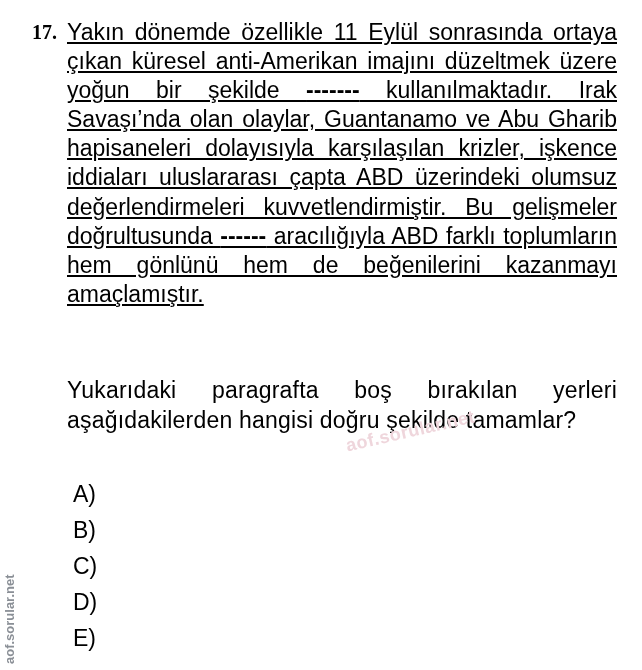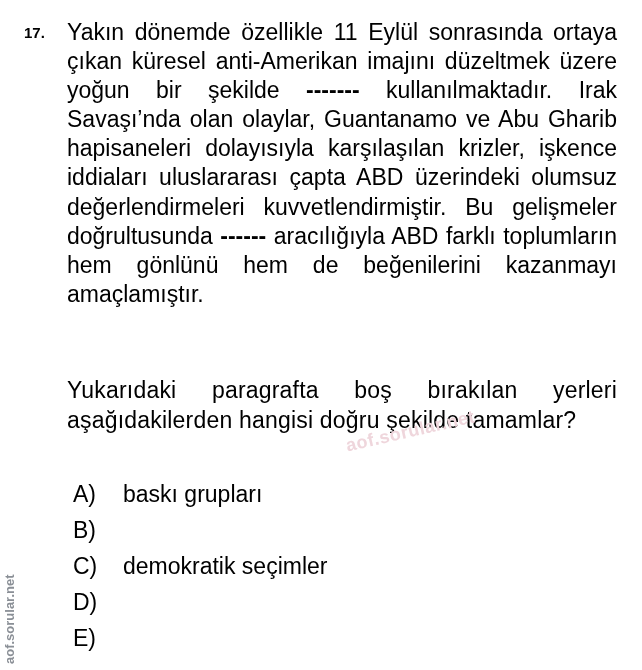--- a/index.html
+++ b/index.html
@@ -10,35 +10,37 @@
   body {
     width: 642px;
     height: 670px;
     position: relative;
     overflow: hidden;
     font-family: "Liberation Sans", sans-serif;
     color: #000;
   }
   .qnum {
     position: absolute;
-    left: 24px;
+    left: 32px;
     top: 18px;
-    font-size: 15px;
+    font-size: 20px;
     font-weight: bold;
     line-height: 29px;
+    font-family: Liberation Serif, serif;
   }
   .stem {
     position: absolute;
     left: 67px;
     top: 18px;
     width: 550px;
     font-size: 23px;
     line-height: 29.1px;
     text-align: justify;
     text-align-last: left;
+    text-decoration: underline;
   }
   .stem p { margin: 0; }
   .blank { font-weight: bold; letter-spacing: 0px; }
   .prompt {
     position: absolute;
     left: 67px;
     top: 376px;
     width: 550px;
     font-size: 23px;
     font-weight: normal;
@@ -96,28 +98,26 @@
   </p>
 </div>
 
 <div class="prompt">Yukarıdaki paragrafta boş bırakılan yerleri aşağıdakilerden hangisi doğru şekilde tamamlar?</div>
 
 <div class="watermark-center">aof.sorular.net</div>
 
 <div class="options">
   <div class="option">
     <span class="opt-letter">A)</span>
-    <span>baskı grupları</span>
   </div>
   <div class="option">
     <span class="opt-letter">B)</span>
   </div>
   <div class="option">
     <span class="opt-letter">C)</span>
-    <span>demokratik seçimler</span>
   </div>
   <div class="option">
     <span class="opt-letter">D)</span>
   </div>
   <div class="option">
     <span class="opt-letter">E)</span>
   </div>
 </div>
 
 <div class="watermark-side">aof.sorular.net</div>

